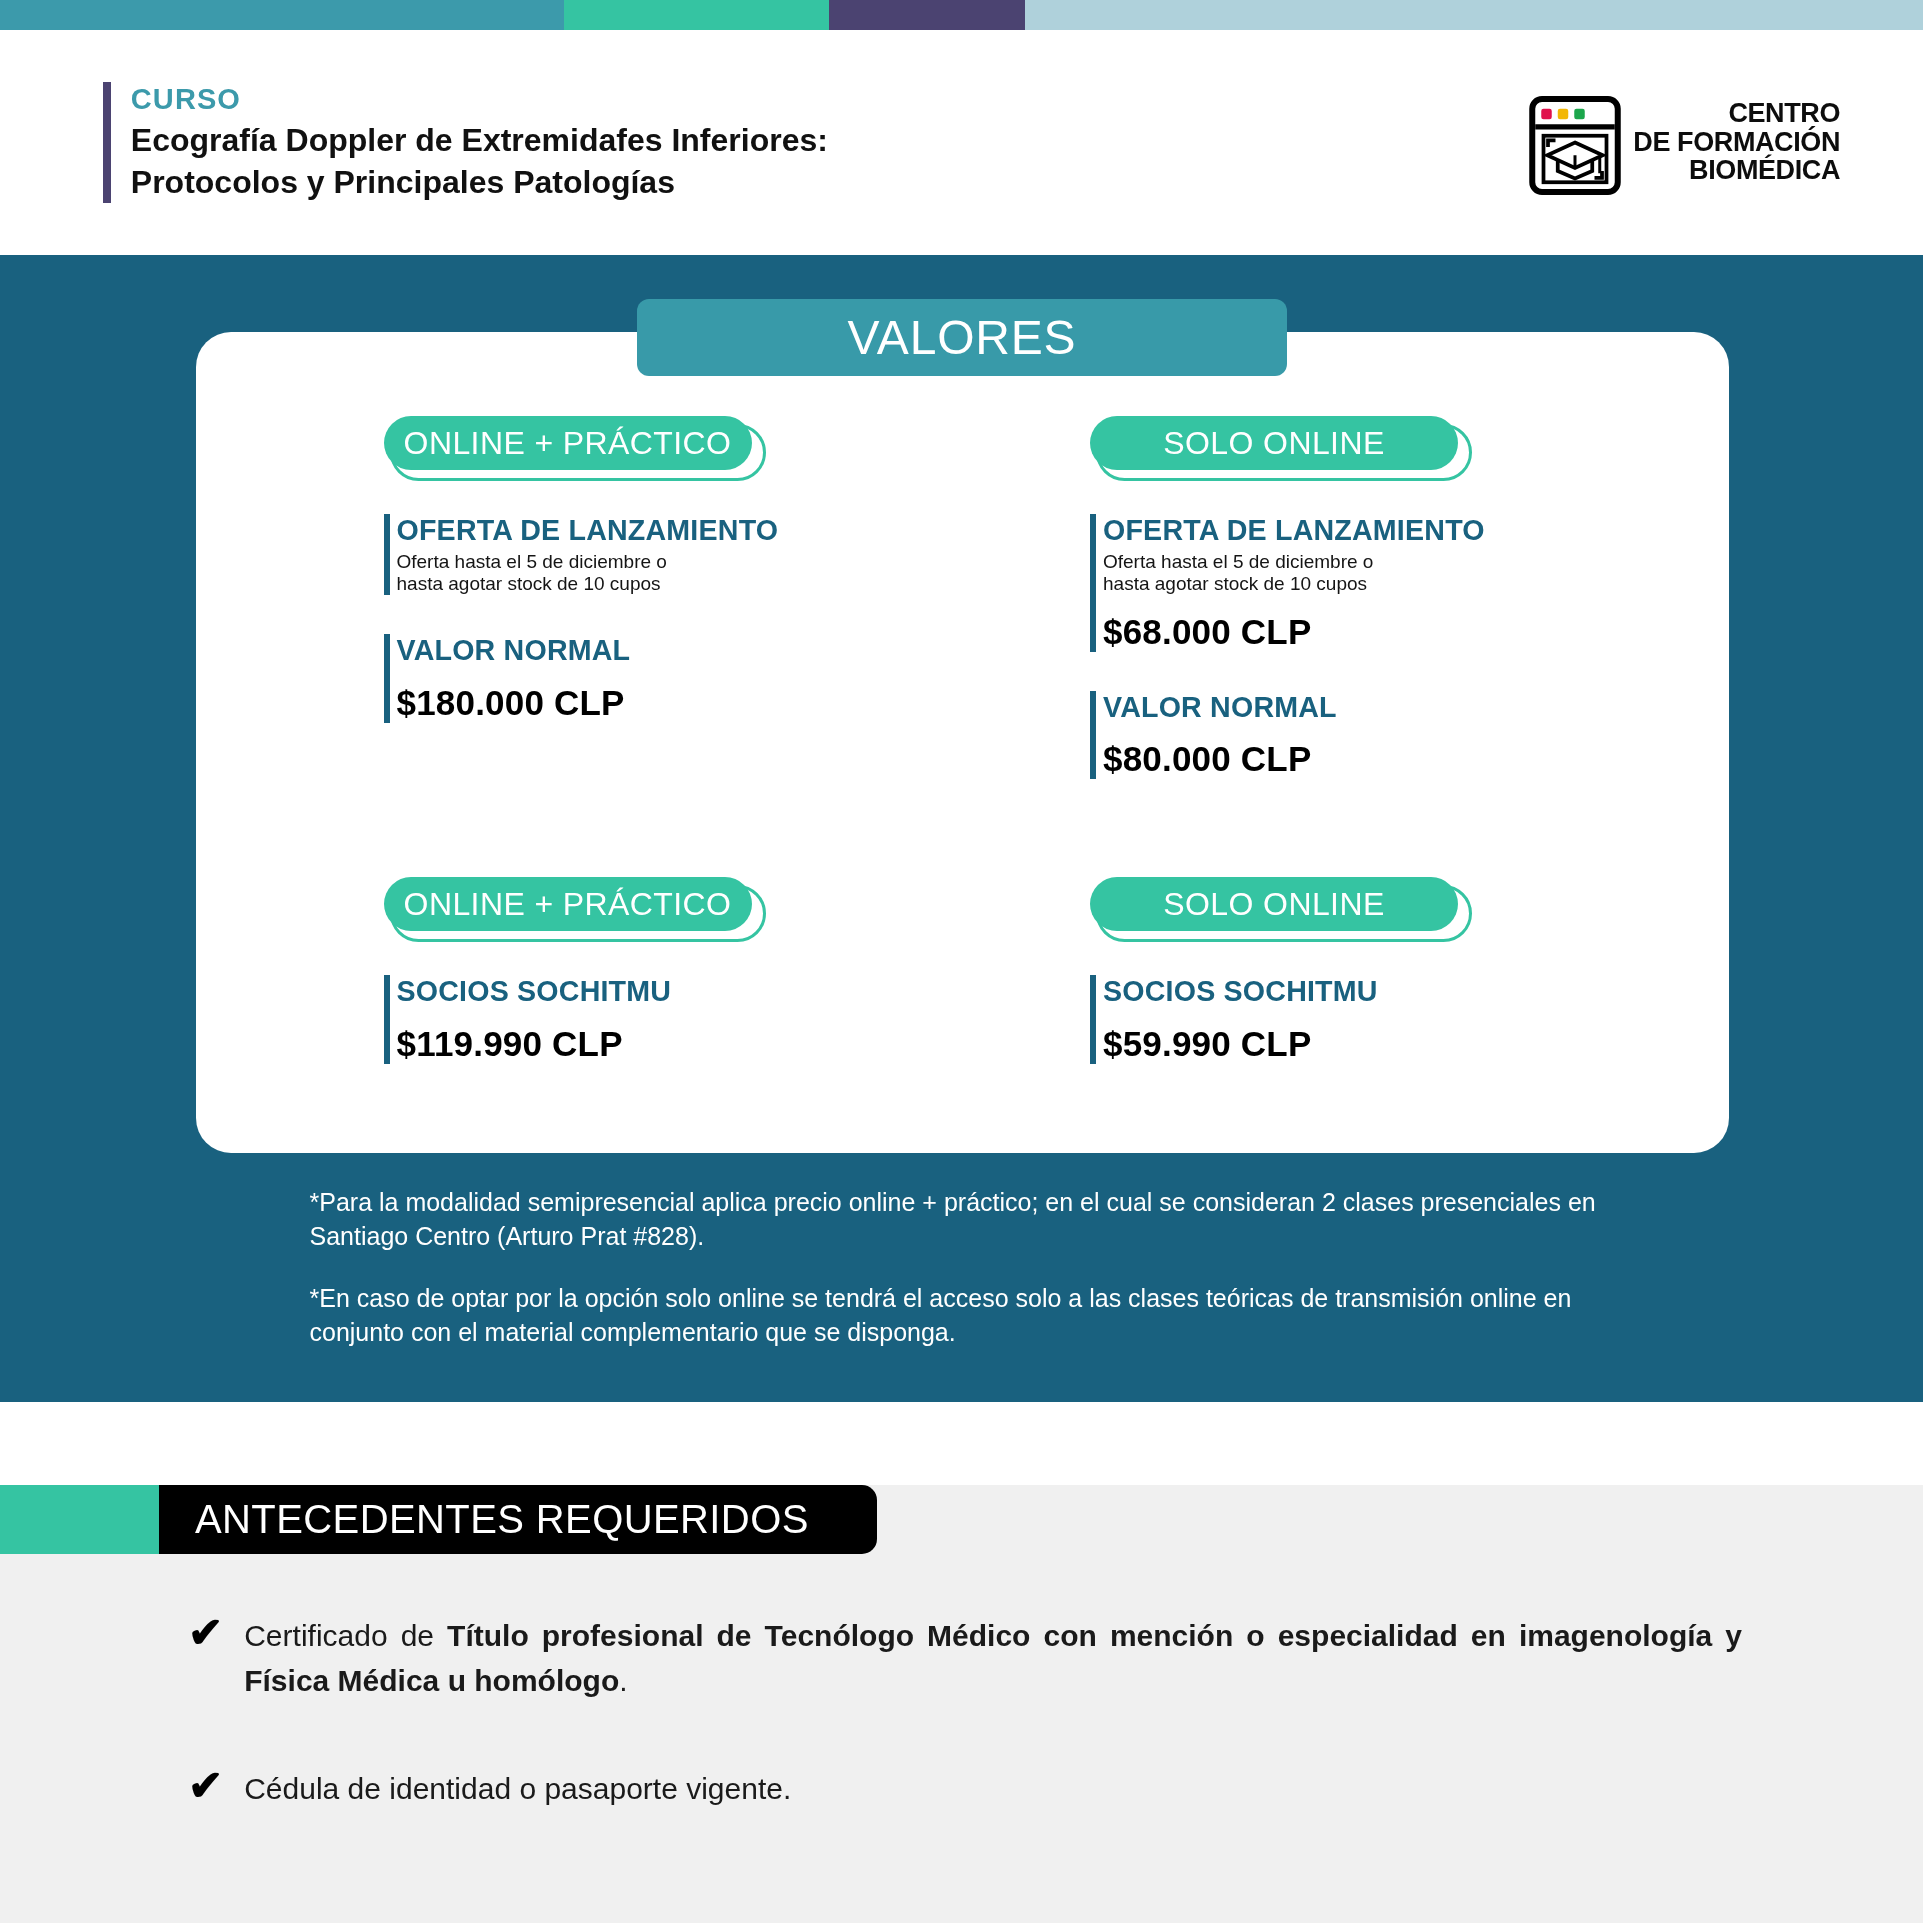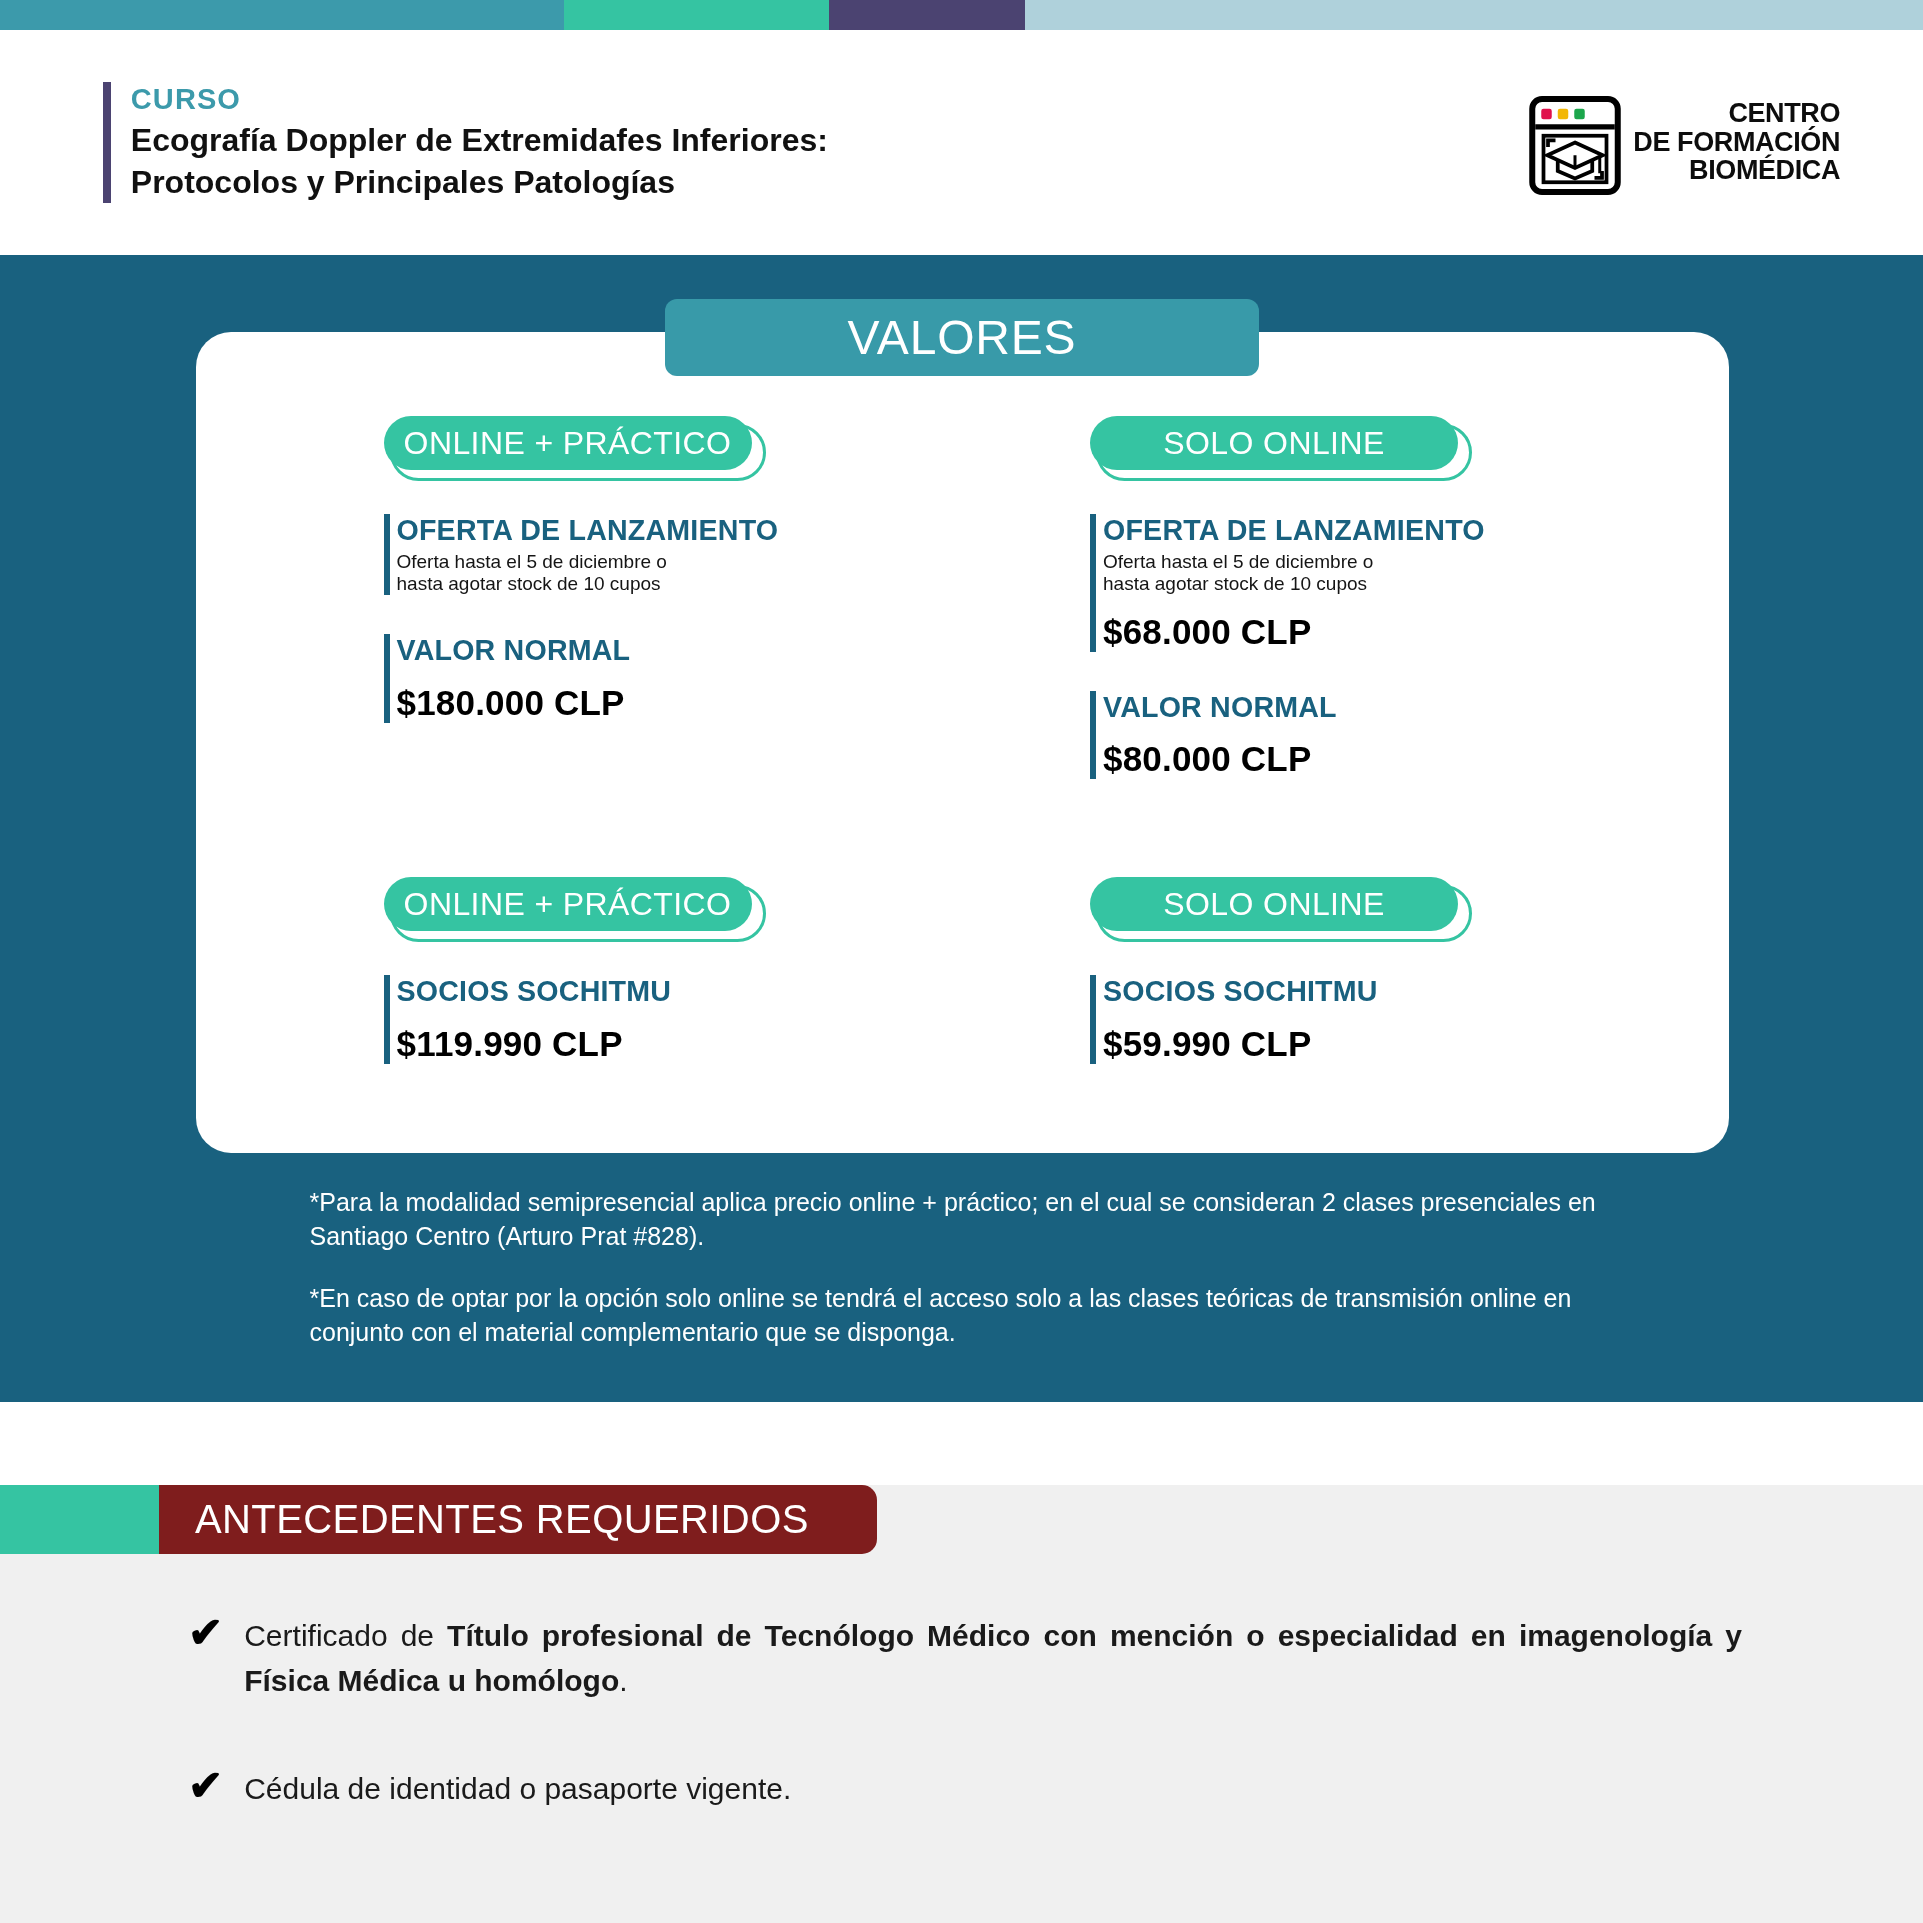--- a/index.html
+++ b/index.html
@@ -77,21 +77,21 @@
     text-align:right;
   }
 
   
   .values-section {
     background:#19617f;
     padding-bottom:25.6px;
     position:relative;
   }
   .values-banner {
-    width:594px;
+    width:650px;
     height:77px;
     margin:0 auto;
     background:#389aa9;
     border-radius:12px;
     display:flex;
     align-items:center;
     justify-content:center;
     position:relative;
     top:44px;
     z-index:3;
@@ -202,21 +202,21 @@
     padding-bottom:81px;
     position:relative;
   }
   .req-header {
     display:flex;
     height:69px;
     margin-top:83px;
   }
   .req-header .teal { width:159px; background:#35c4a2; flex:none; }
   .req-header .purple {
-    background:#7f1d1d;
+    background:#000000;
     border-top-right-radius:15px;
     border-bottom-right-radius:15px;
     flex:none;
     width:718px;
     display:flex;
     align-items:center;
     padding-left:36px;
   }
   .req-header .purple span {
     color:#ffffff;

